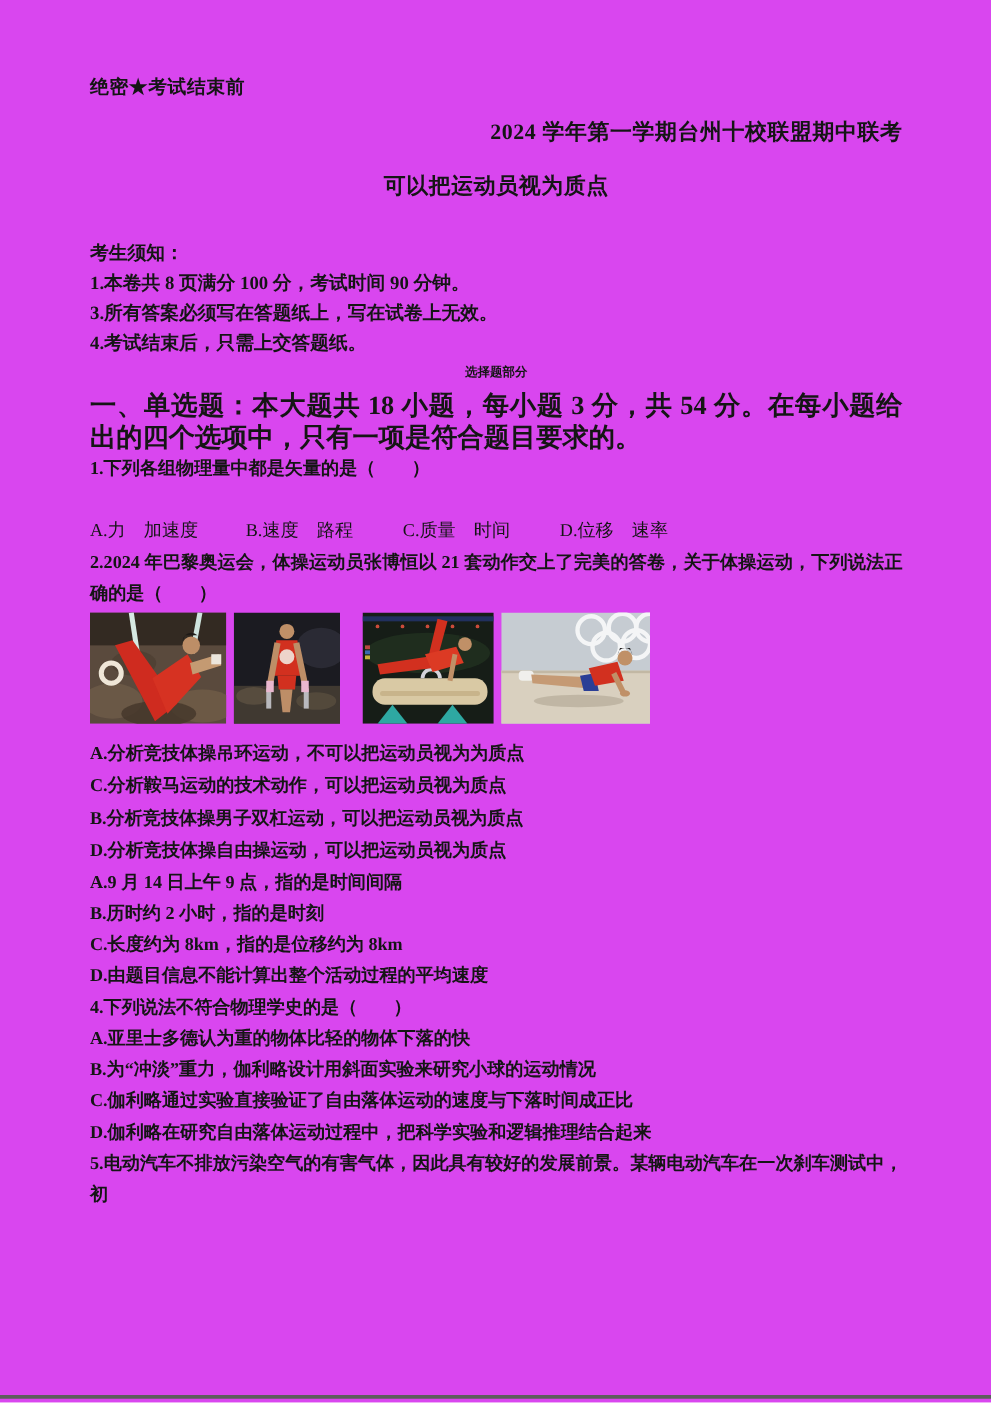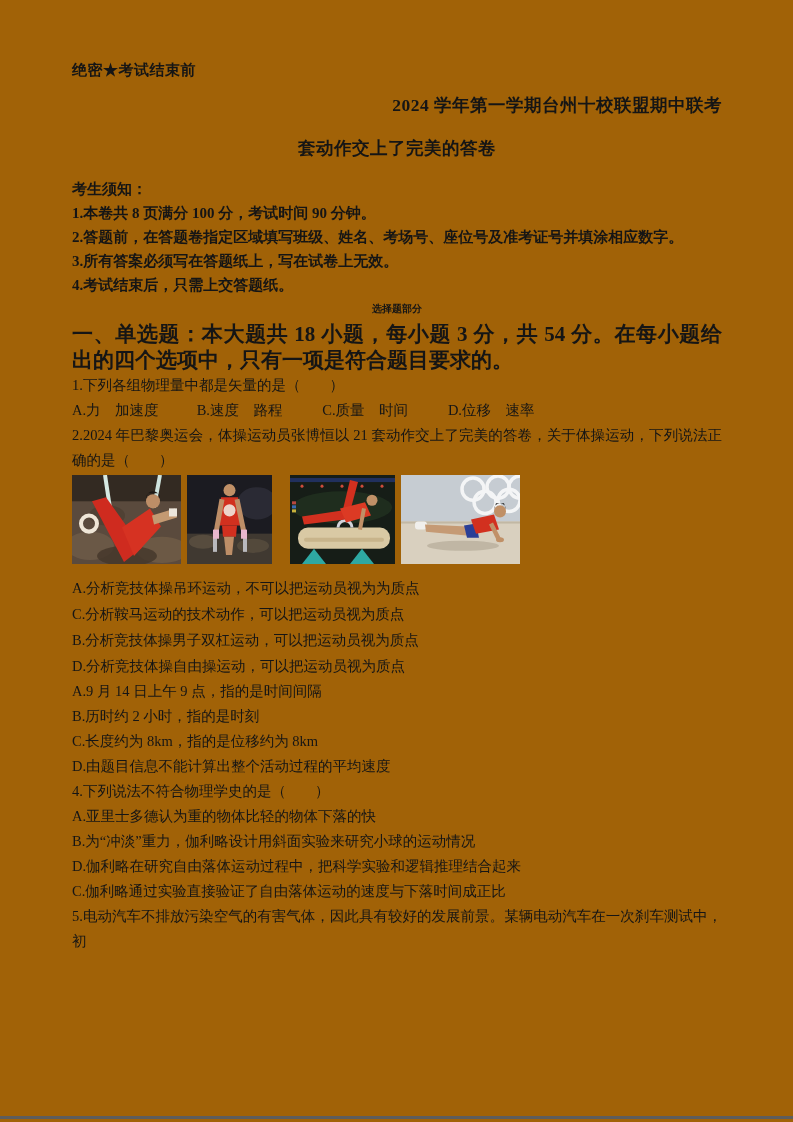--- a/index.html
+++ b/index.html
@@ -1,39 +1,39 @@
 <!DOCTYPE html>
 <html><head>
 <meta charset="utf-8">
 <style>
   html,body{margin:0;padding:0;background:#ffffff;}
   .page{
     position:relative;
     width:793px;height:1122px;
-    background:#a16207;
+    background:#d946ef;
     overflow:hidden;
     font-family:"Liberation Serif","DejaVu Serif",serif;
     color:#151515;
   }
   .content{
     position:absolute;
     left:72px;top:60px;
     width:650px;
   }
   .bold{font-weight:700;}
   .secret{font-size:15px;line-height:20px;letter-spacing:.5px;}
   .title1{font-size:17.5px;line-height:26px;text-align:right;margin-top:12px;letter-spacing:.5px;}
   .title2{font-size:17.5px;line-height:26px;text-align:center;margin-top:17px;letter-spacing:.5px;}
-  .notice-head{font-size:15px;line-height:24px;margin-top:16px;}
+  .notice-head{font-size:15px;line-height:24px;margin-top:30px;}
   .notice{font-size:15px;line-height:24px;text-align:justify;}
   .section-title{font-size:10px;line-height:24px;text-align:center;}
   .section-intro{font-size:21px;line-height:26px;text-align:justify;}
-  .stem,.opt{font-size:14.5px;line-height:25px;text-align:justify;}
+  .stem,.opt{font-size:14.5px;line-height:25px;text-align:justify;font-weight:bold;}
   .lh26{line-height:26px;}
-  .optrow{font-size:14.5px;line-height:25px;white-space:nowrap;}
+  .optrow{font-size:14.5px;line-height:25px;white-space:nowrap;margin-top:25px;}
   .optrow span{display:inline-block;}
   .ow1{width:121px;} .ow2{width:122px;} .ow3{width:122px;}
   .photos{
     display:flex;align-items:flex-start;
     margin-top:2px;margin-bottom:11px;height:89px;
   }
   .photo{height:89px;flex:0 0 auto;}
   .photo svg{display:block;height:89px;}
   .ph-rings{width:109px;margin-right:6px;}
   .ph-pbars{width:85px;margin-right:18px;}
@@ -44,25 +44,24 @@
   }
 </style>
 </head>
 <body>
 
 <div class="page">
   <div class="content">
 
     <div class="secret bold">绝密★考试结束前</div>
     <div class="title1 bold">2024 学年第一学期台州十校联盟期中联考</div>
-    <div class="title2 bold">套动作交上了完美的答卷</div>
+    <div class="title2 bold">可以把运动员视为质点</div>
 
     <div class="notice-head bold">考生须知：</div>
     <div class="notice bold">1.本卷共 8 页满分 100 分，考试时间 90 分钟。</div>
-    <div class="notice bold">2.答题前，在答题卷指定区域填写班级、姓名、考场号、座位号及准考证号并填涂相应数字。</div>
     <div class="notice bold">3.所有答案必须写在答题纸上，写在试卷上无效。</div>
     <div class="notice bold">4.考试结束后，只需上交答题纸。</div>
 
     <div class="section-title bold">选择题部分</div>
     <div class="section-intro bold">一、单选题：本大题共 18 小题，每小题 3 分，共 54 分。在每小题给出的四个选项中，只有一项是符合题目要求的。</div>
 
     <div>
       <div class="stem">1.下列各组物理量中都是矢量的是（　　）</div>
       <div class="optrow">
         <span class="ow1">A.力　加速度</span>
@@ -181,22 +180,22 @@
       <div class="opt">A.9 月 14 日上午 9 点，指的是时间间隔</div>
       <div class="opt">B.历时约 2 小时，指的是时刻</div>
       <div class="opt">C.长度约为 8km，指的是位移约为 8km</div>
       <div class="opt">D.由题目信息不能计算出整个活动过程的平均速度</div>
     </div>
 
     <div>
       <div class="stem">4.下列说法不符合物理学史的是（　　）</div>
       <div class="opt">A.亚里士多德认为重的物体比轻的物体下落的快</div>
       <div class="opt">B.为“冲淡”重力，伽利略设计用斜面实验来研究小球的运动情况</div>
+      <div class="opt">C.伽利略通过实验直接验证了自由落体运动的速度与下落时间成正比</div>
       <div class="opt">D.伽利略在研究自由落体运动过程中，把科学实验和逻辑推理结合起来</div>
-      <div class="opt">C.伽利略通过实验直接验证了自由落体运动的速度与下落时间成正比</div>
     </div>
 
     <div>
       <div class="stem">5.电动汽车不排放污染空气的有害气体，因此具有较好的发展前景。某辆电动汽车在一次刹车测试中，初</div>
     </div>
 
   </div>
 
   <div class="bottom-rule"></div>
 </div>

